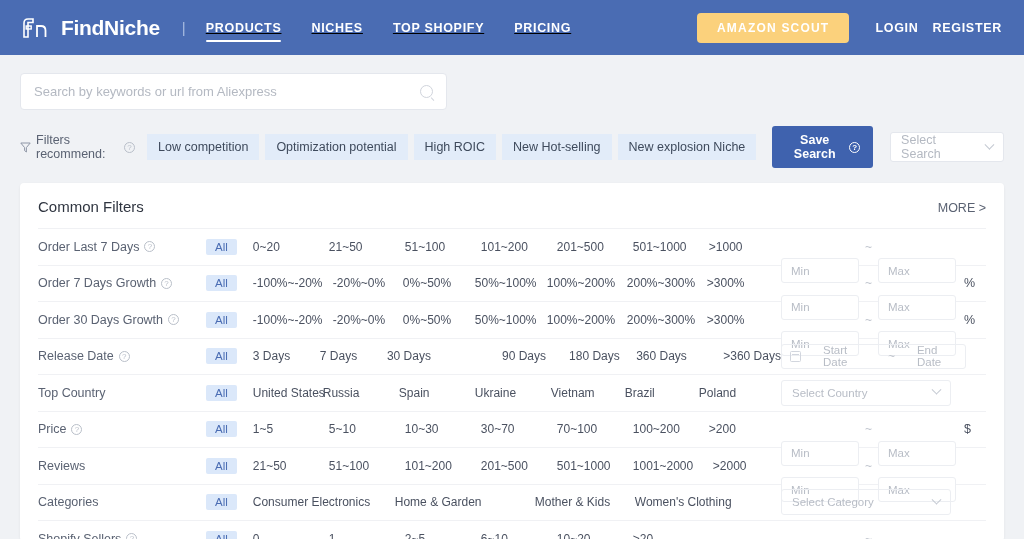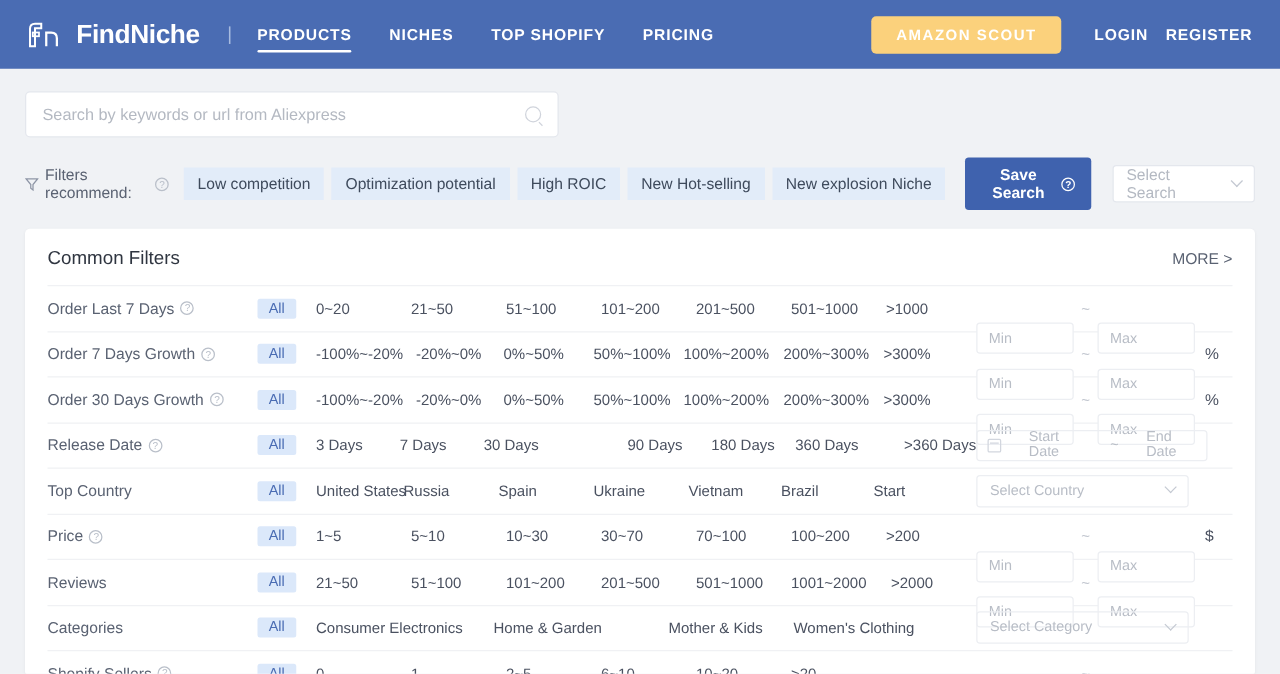--- a/index.html
+++ b/index.html
@@ -29,21 +29,21 @@
     font-size: 21px;
     font-weight: bold;
     letter-spacing: -0.3px;
   }
   .vsep {
     color: #a8bce0;
     font-size: 15px;
     margin: 0 20px 0 22px;
     font-weight: 300;
   }
-  .mainnav { display: flex; align-items: center; gap: 30px; height: 55px; }
+  .mainnav { display: flex; align-items: center; gap: 30px; height: 55px; text-decoration: underline; }
   .navitem {
     color: #ffffff;
     font-size: 12.5px;
     font-weight: bold;
     letter-spacing: 0.7px;
     height: 55px;
     display: flex;
     align-items: center;
     position: relative;
     cursor: pointer;
@@ -480,21 +480,21 @@
           <span>Top Country</span>
         </div>
         <div class="opts">
           <span class="opt all">All</span>
           <span class="opt" style="width: 70px;">United States</span>
           <span class="opt" style="width: 76px;">Russia</span>
           <span class="opt" style="width: 76px;">Spain</span>
           <span class="opt" style="width: 76px;">Ukraine</span>
           <span class="opt" style="width: 74px;">Vietnam</span>
           <span class="opt" style="width: 74px;">Brazil</span>
-          <span class="opt" style="width: 60px;">Start</span>
+          <span class="opt" style="width: 60px;">Poland</span>
         </div>
         <div class="ctrl">
           <div class="selbox">
             <span>Select Country</span>
             <span class="chev"></span>
           </div>
         </div>
       </div>
       <div class="frow">
         <div class="frow-label">

